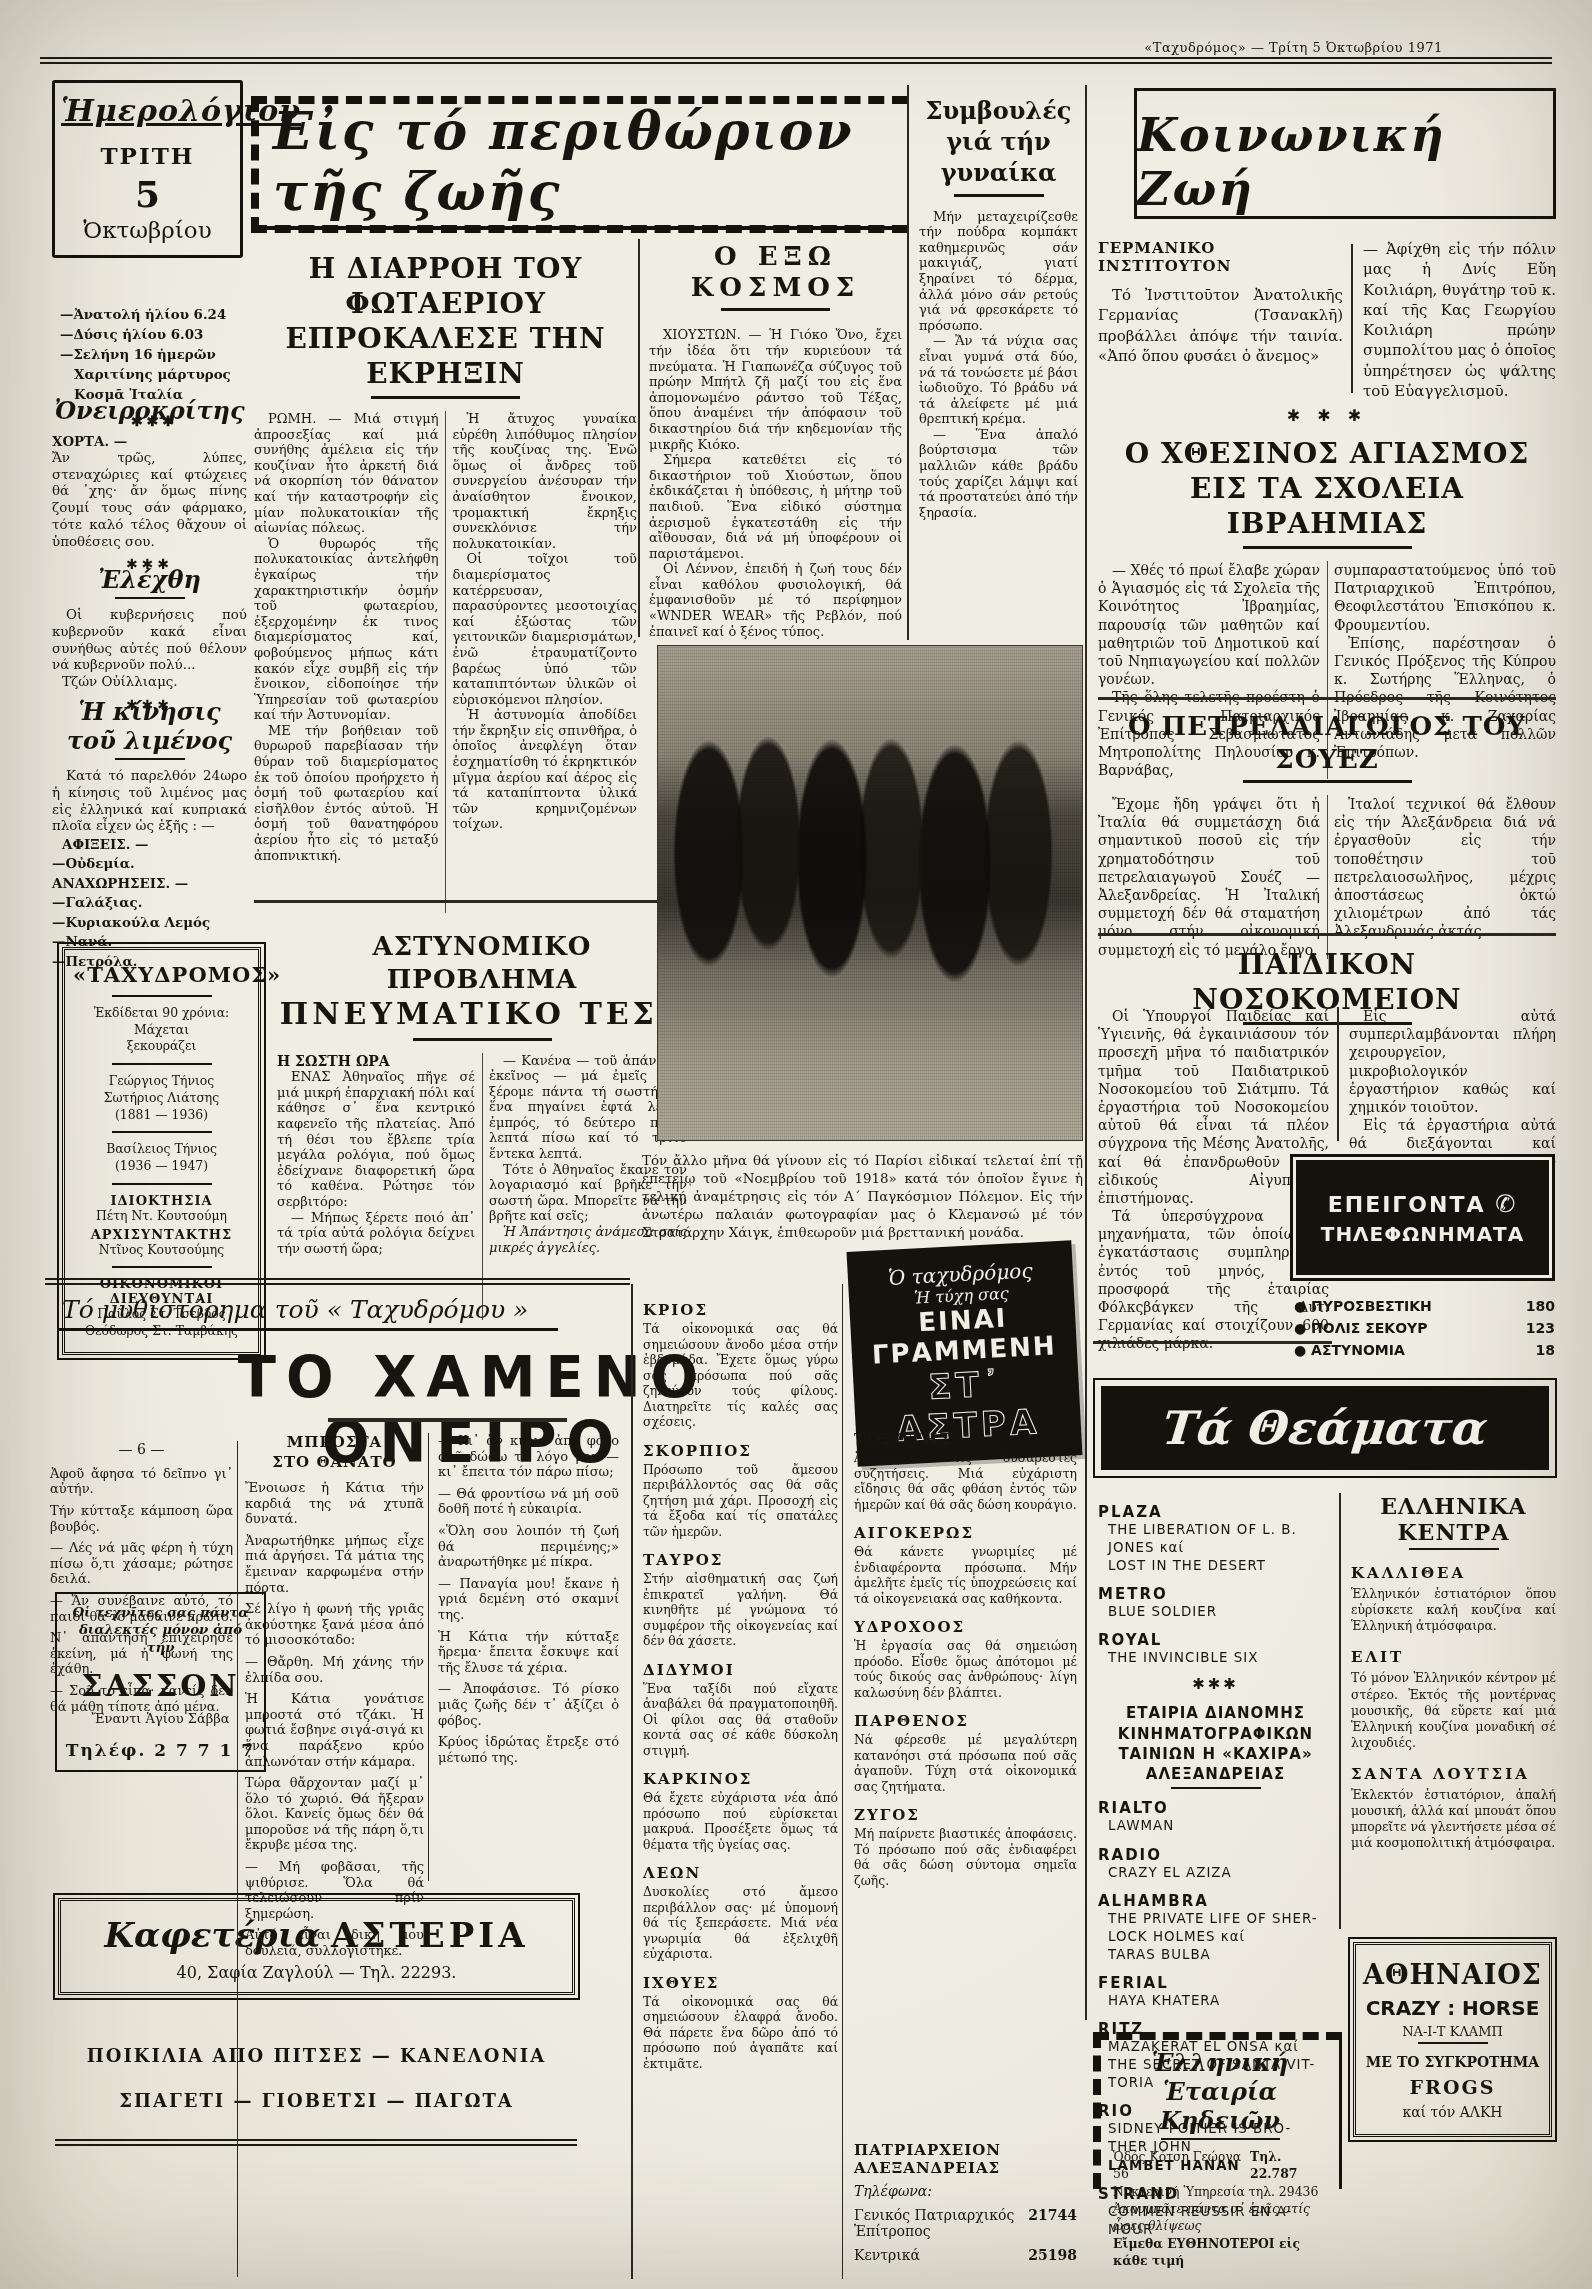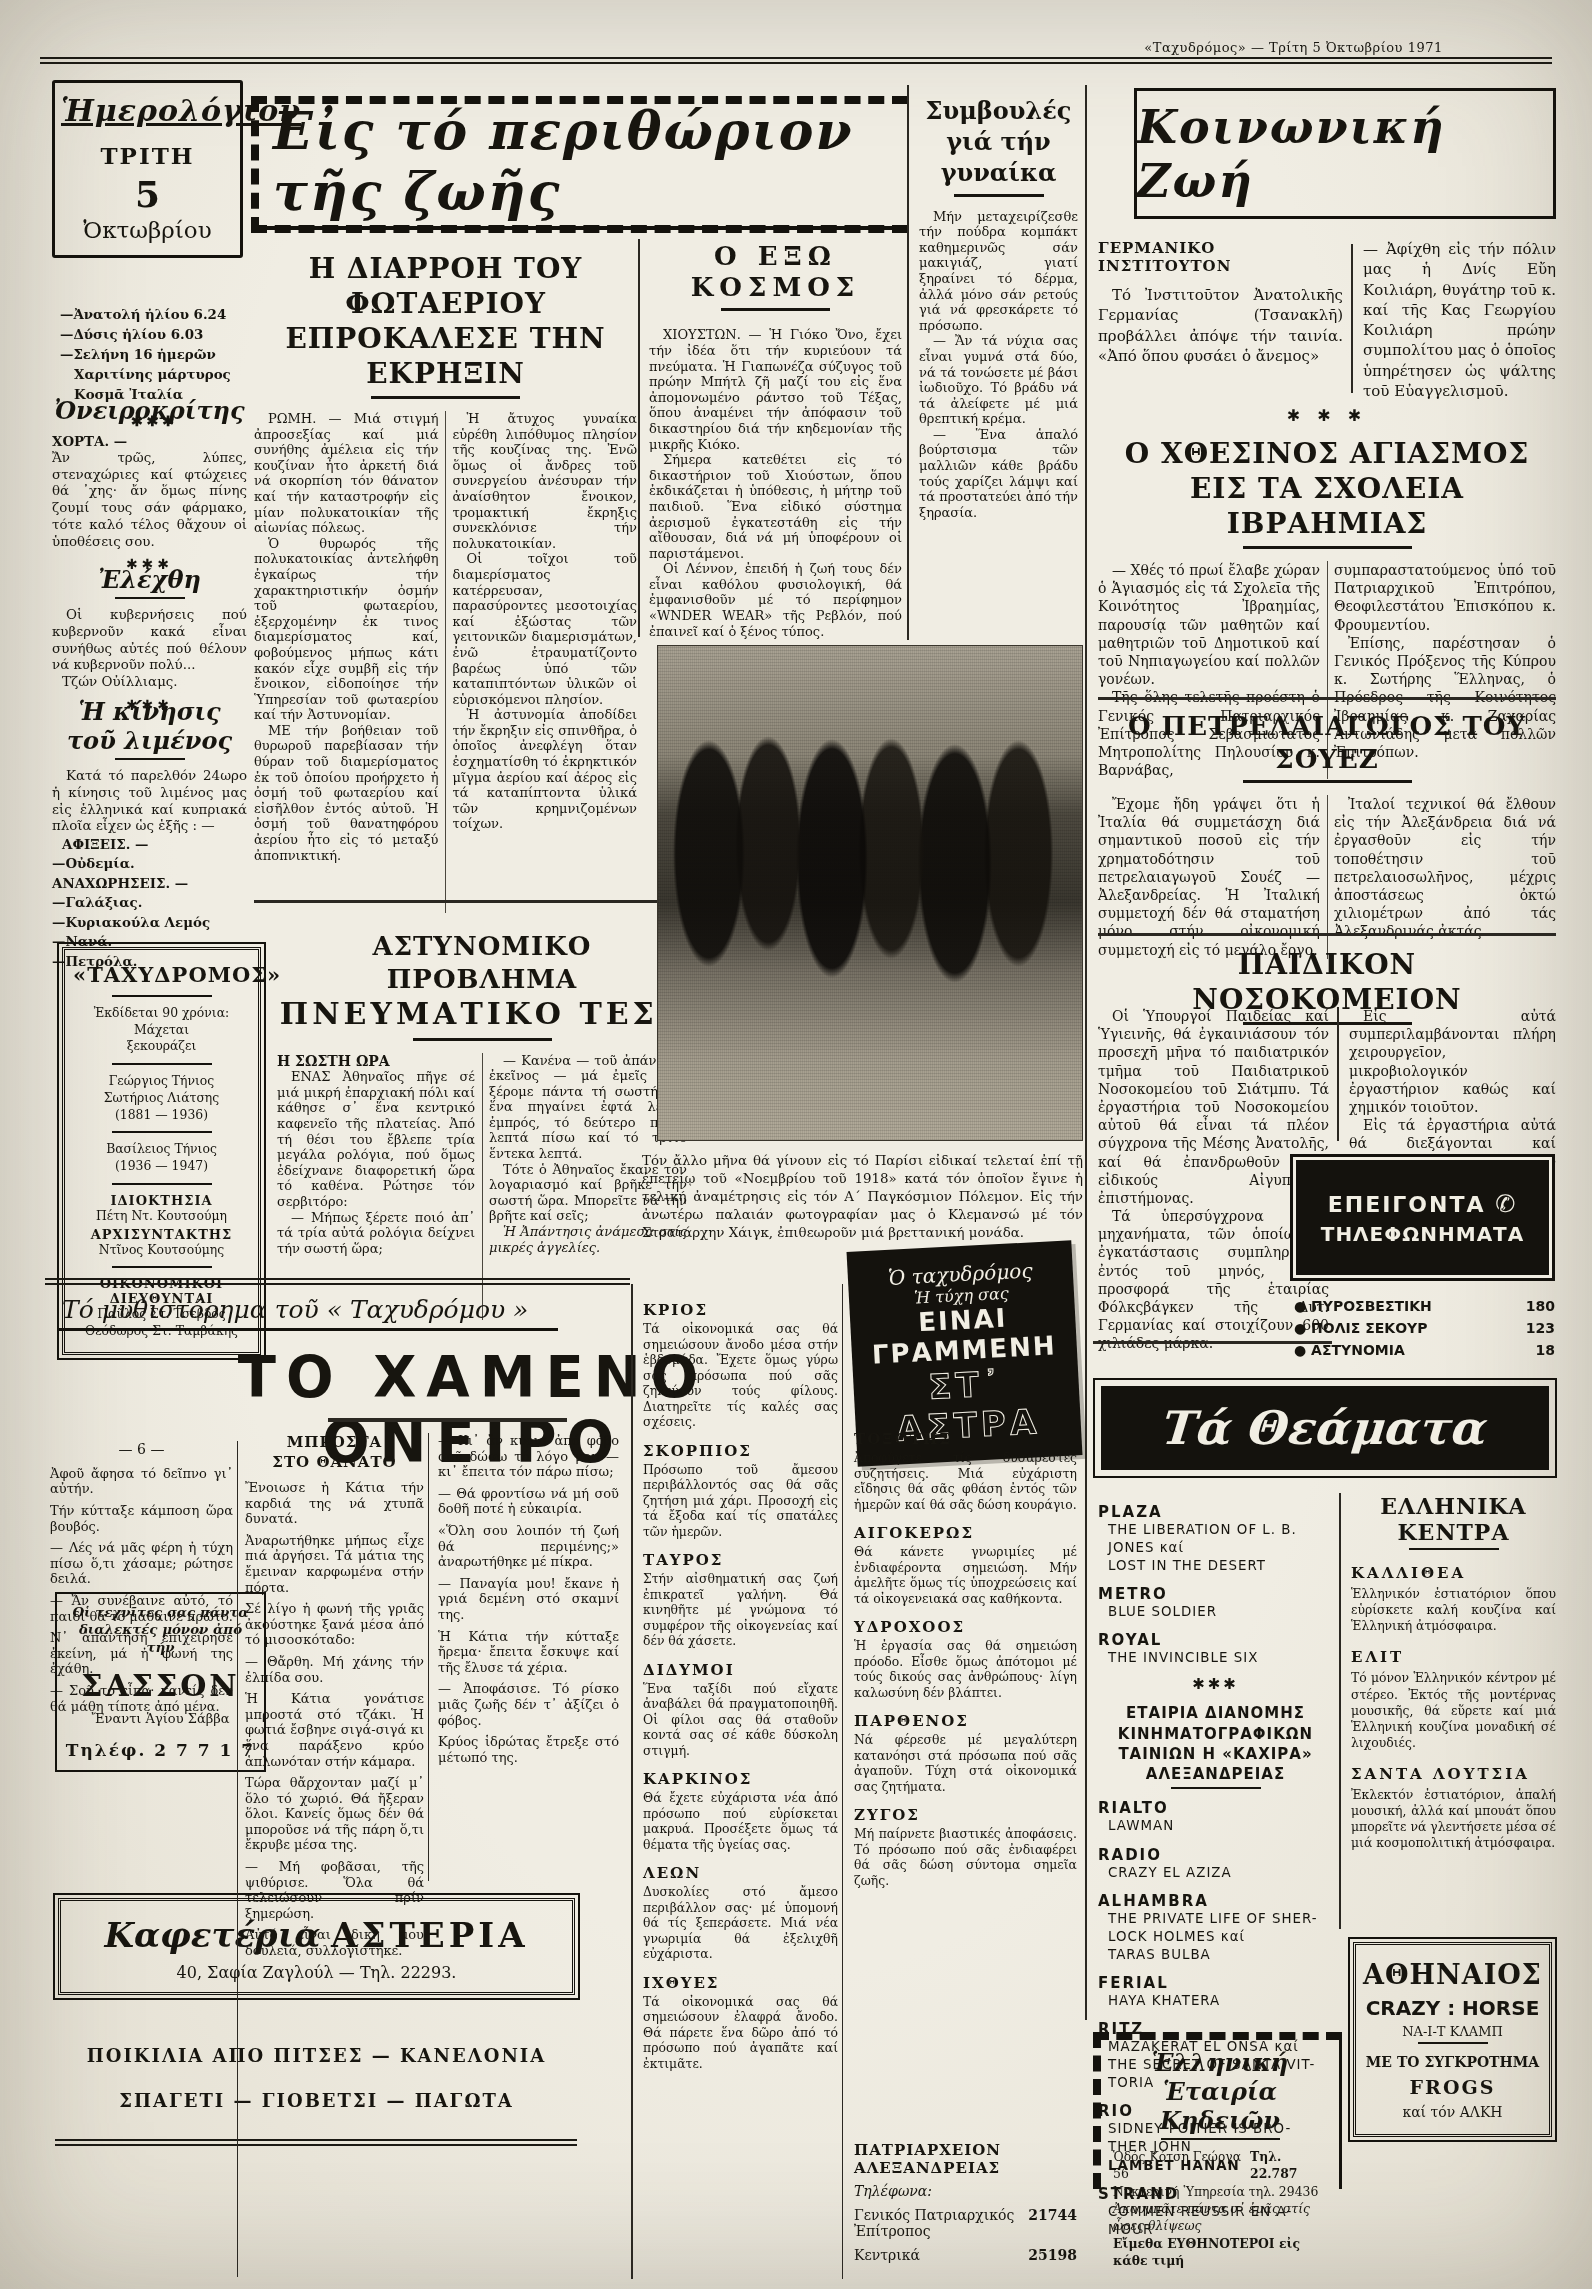--- a/index.html
+++ b/index.html
@@ -300,21 +300,21 @@
     </div>
   </div>
 
   <div class="abs photo" style="left:657px; top:645px; width:426px; height:496px;"></div>
   <div class="abs caption" style="left:642px; top:1152px; width:441px;">
     <p class="noind">Τόν ἄλλο μῆνα θά γίνουν εἰς τό Παρίσι εἰδικαί τελεταί ἐπί τῇ ἐπετείῳ τοῦ «Νοεμβρίου τοῦ 1918» κατά τόν ὁποῖον ἔγινε ἡ τελική ἀναμέτρησις εἰς τόν Α΄ Παγκόσμιον Πόλεμον. Εἰς τήν ἀνωτέρω παλαιάν φωτογραφίαν μας ὁ Κλεμανσώ μέ τόν Στρατάρχην Χάιγκ, ἐπιθεωροῦν μιά βρεττανική μονάδα.</p>
   </div>
 
   <div class="vrule" style="left:1085px; top:85px; height:1935px;"></div>
 
-  <div class="abs social-box" style="left:1134px; top:88px; width:422px; height:131px;">
+  <div class="abs social-box" style="left:1134px; top:88px; width:422px; height:131px;align-items:flex-end;">
     <span>Κοινωνική Ζωή</span>
   </div>
 
   <div class="abs" style="left:1098px; top:239px; width:245px;">
     <div class="sec-head">
       <div>ΓΕΡΜΑΝΙΚΟ</div>
       <div>ΙΝΣΤΙΤΟΥΤΟΝ</div>
     </div>
     <div class="body-txt" style="font-size:15px; line-height:1.35; margin-top:10px;">
       <p>Τό Ἰνστιτοῦτον Ἀνατολικῆς Γερμανίας (Τσανακλῆ) προβάλλει ἀπόψε τήν ταινία. «Ἀπό ὅπου φυσάει ὁ ἄνεμος»</p>
@@ -542,21 +542,21 @@
     <div class="brand">Ὁ ταχυδρόμος</div>
     <div class="brand" style="font-size:16px;">Ἡ τύχη σας</div>
     <div class="big">ΕΙΝΑΙ ΓΡΑΜΜΕΝΗ</div>
     <div class="big2">ΣΤ᾽ ΑΣΤΡΑ</div>
   </div>
 
   <div class="abs" style="left:854px; top:1418px; width:223px;">
     <div class="h-sign">ΤΟΞΟΤΗΣ</div>
     <p class="h-text noind">Ἀποφύγετε τίς δυσάρεστες συζητήσεις. Μιά εὐχάριστη εἴδησις θά σᾶς φθάση ἐντός τῶν ἡμερῶν καί θά σᾶς δώση κουράγιο.</p>
     <div class="h-sign">ΑΙΓΟΚΕΡΩΣ</div>
-    <p class="h-text noind">Θά κάνετε γνωριμίες μέ ἐνδιαφέροντα σημειώση. Μήν ἀμελῆτε ὅμως τίς ὑποχρεώσεις καί τά οἰκογενειακά σας καθήκοντα.</p>
+    <p class="h-text noind">Θά κάνετε γνωριμίες μέ ἐνδιαφέροντα πρόσωπα. Μήν ἀμελῆτε ἐμεῖς τίς ὑποχρεώσεις καί τά οἰκογενειακά σας καθήκοντα.</p>
     <div class="h-sign">ΥΔΡΟΧΟΟΣ</div>
     <p class="h-text noind">Ἡ ἐργασία σας θά σημειώση πρόοδο. Εἶσθε ὅμως ἀπότομοι μέ τούς δικούς σας ἀνθρώπους· λίγη καλωσύνη δέν βλάπτει.</p>
     <div class="h-sign">ΠΑΡΘΕΝΟΣ</div>
     <p class="h-text noind">Νά φέρεσθε μέ μεγαλύτερη κατανόησι στά πρόσωπα πού σᾶς ἀγαποῦν. Τύχη στά οἰκονομικά σας ζητήματα.</p>
     <div class="h-sign">ΖΥΓΟΣ</div>
     <p class="h-text noind">Μή παίρνετε βιαστικές ἀποφάσεις. Τό πρόσωπο πού σᾶς ἐνδιαφέρει θά σᾶς δώση σύντομα σημεῖα ζωῆς.</p>
   </div>
 
   <div class="abs patri" style="left:854px; top:2141px; width:223px;">
     <div class="t">

